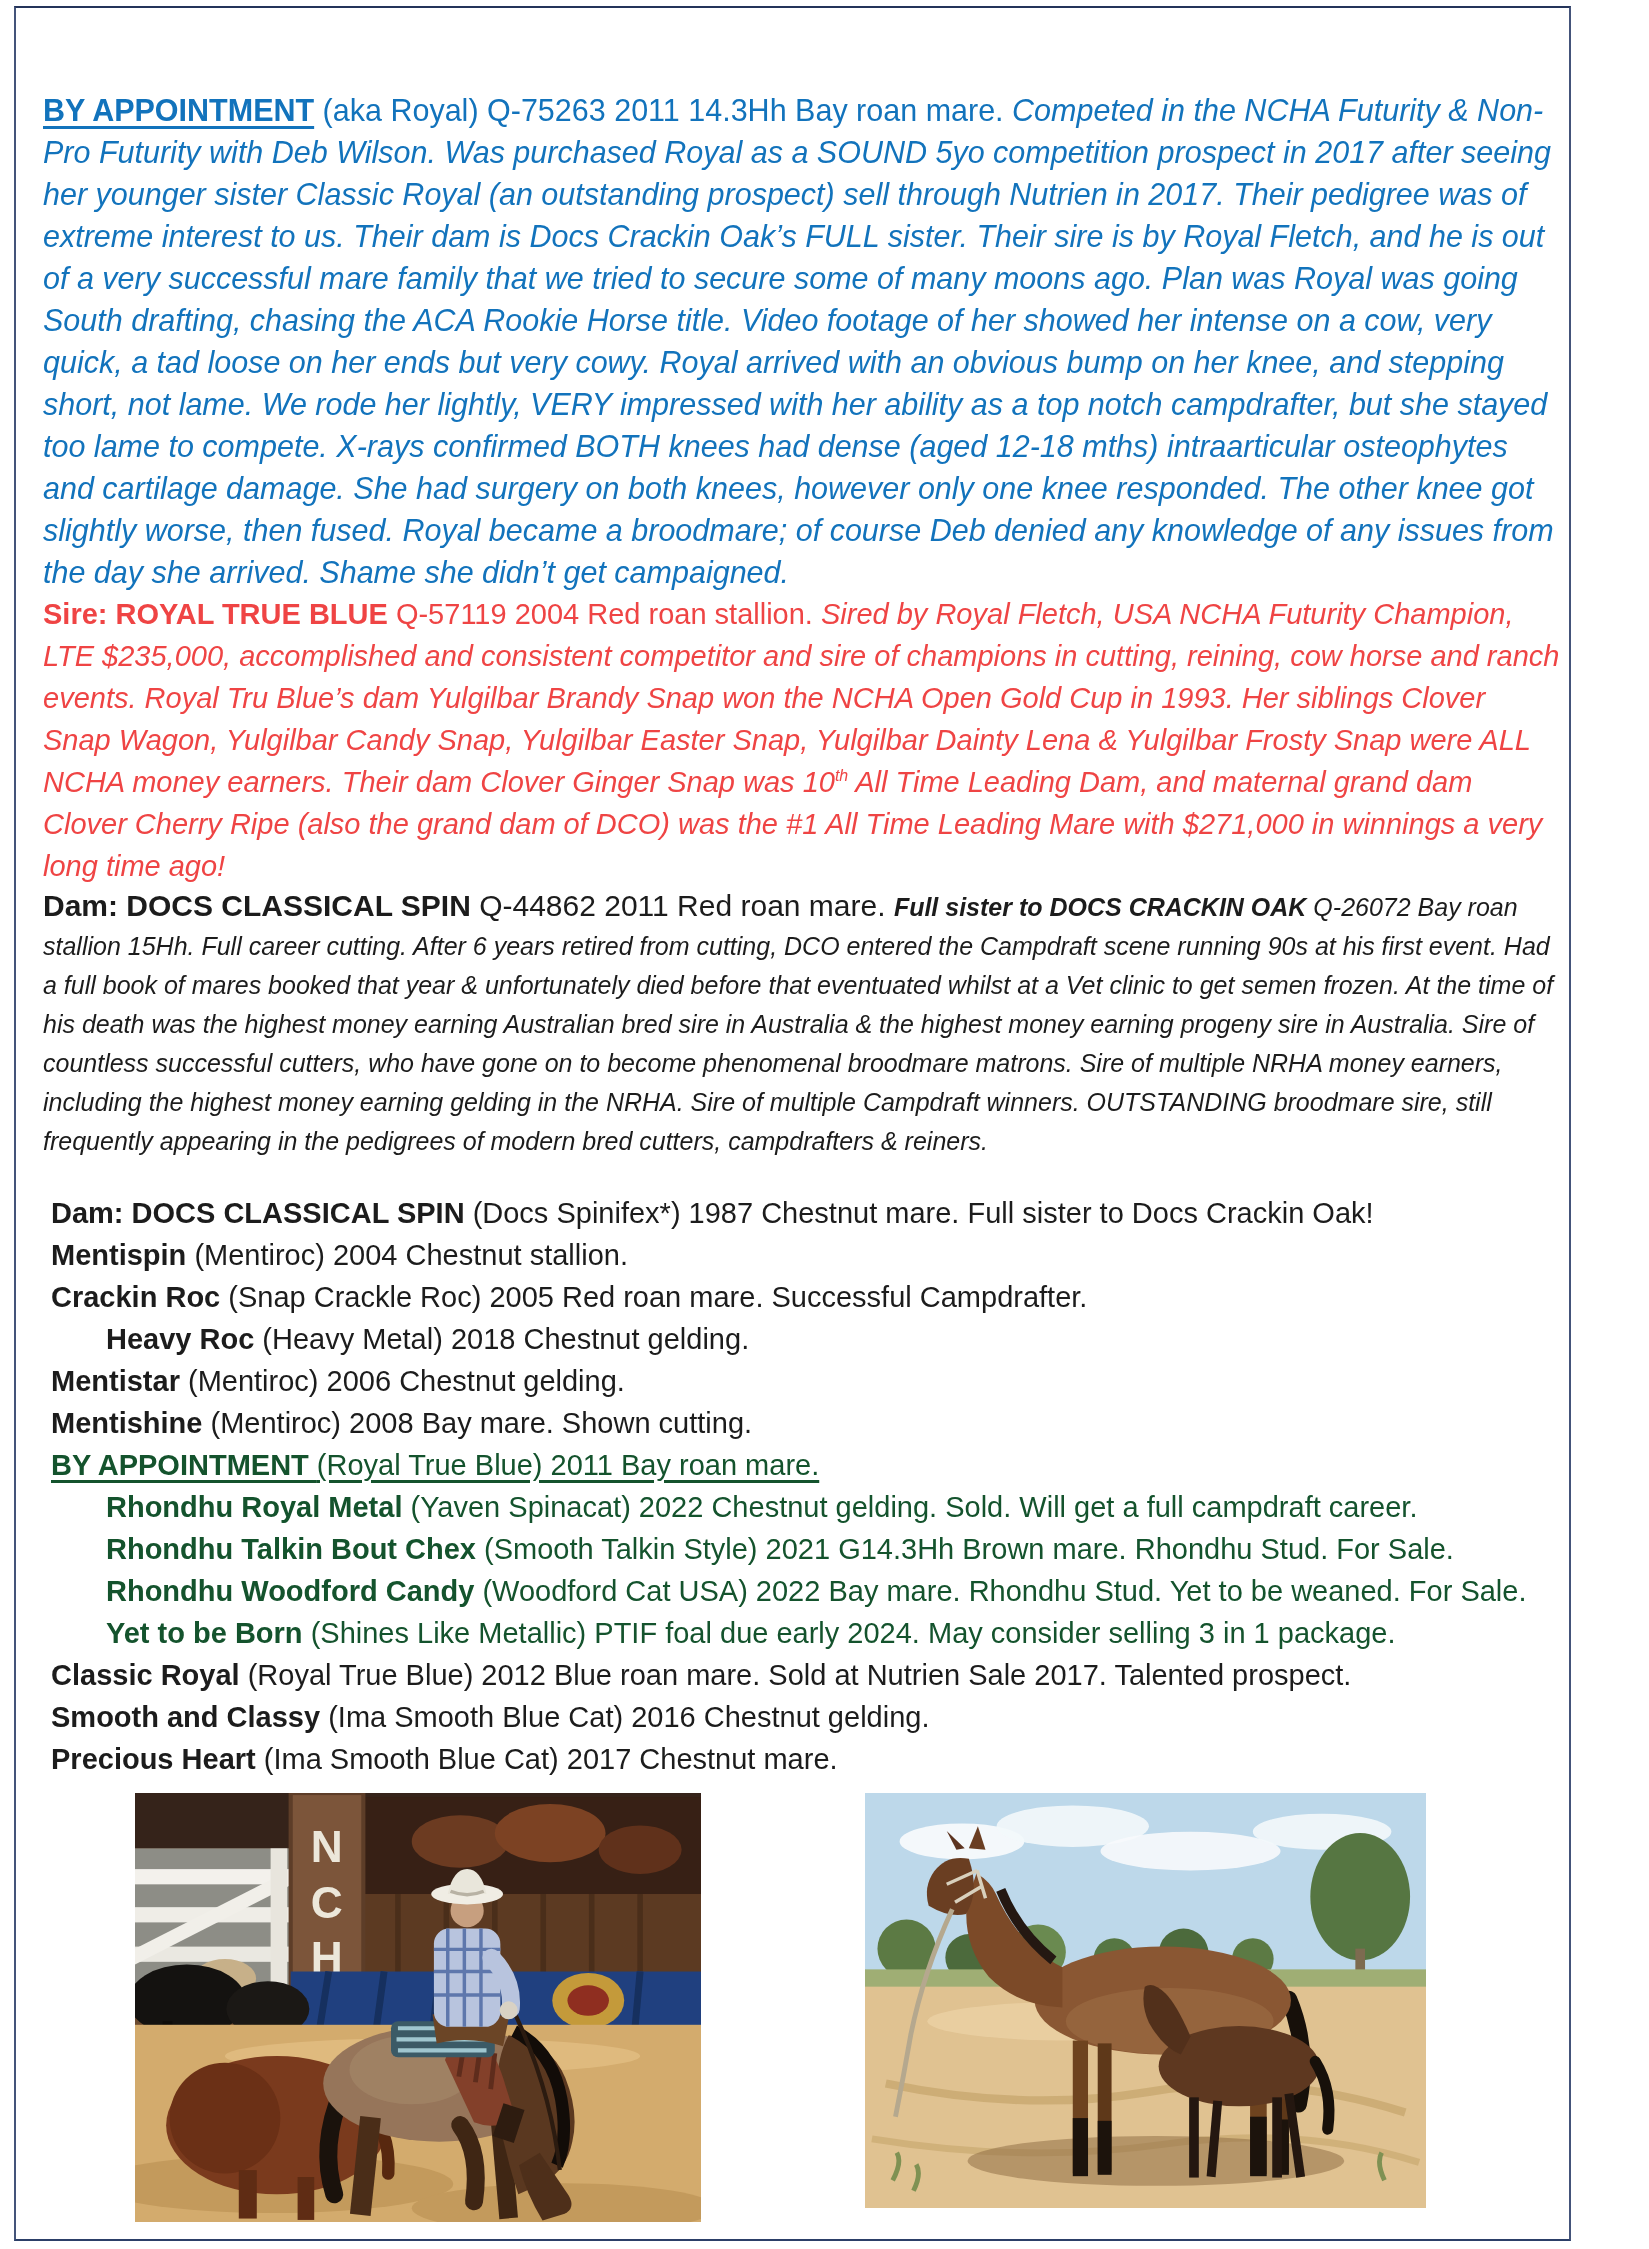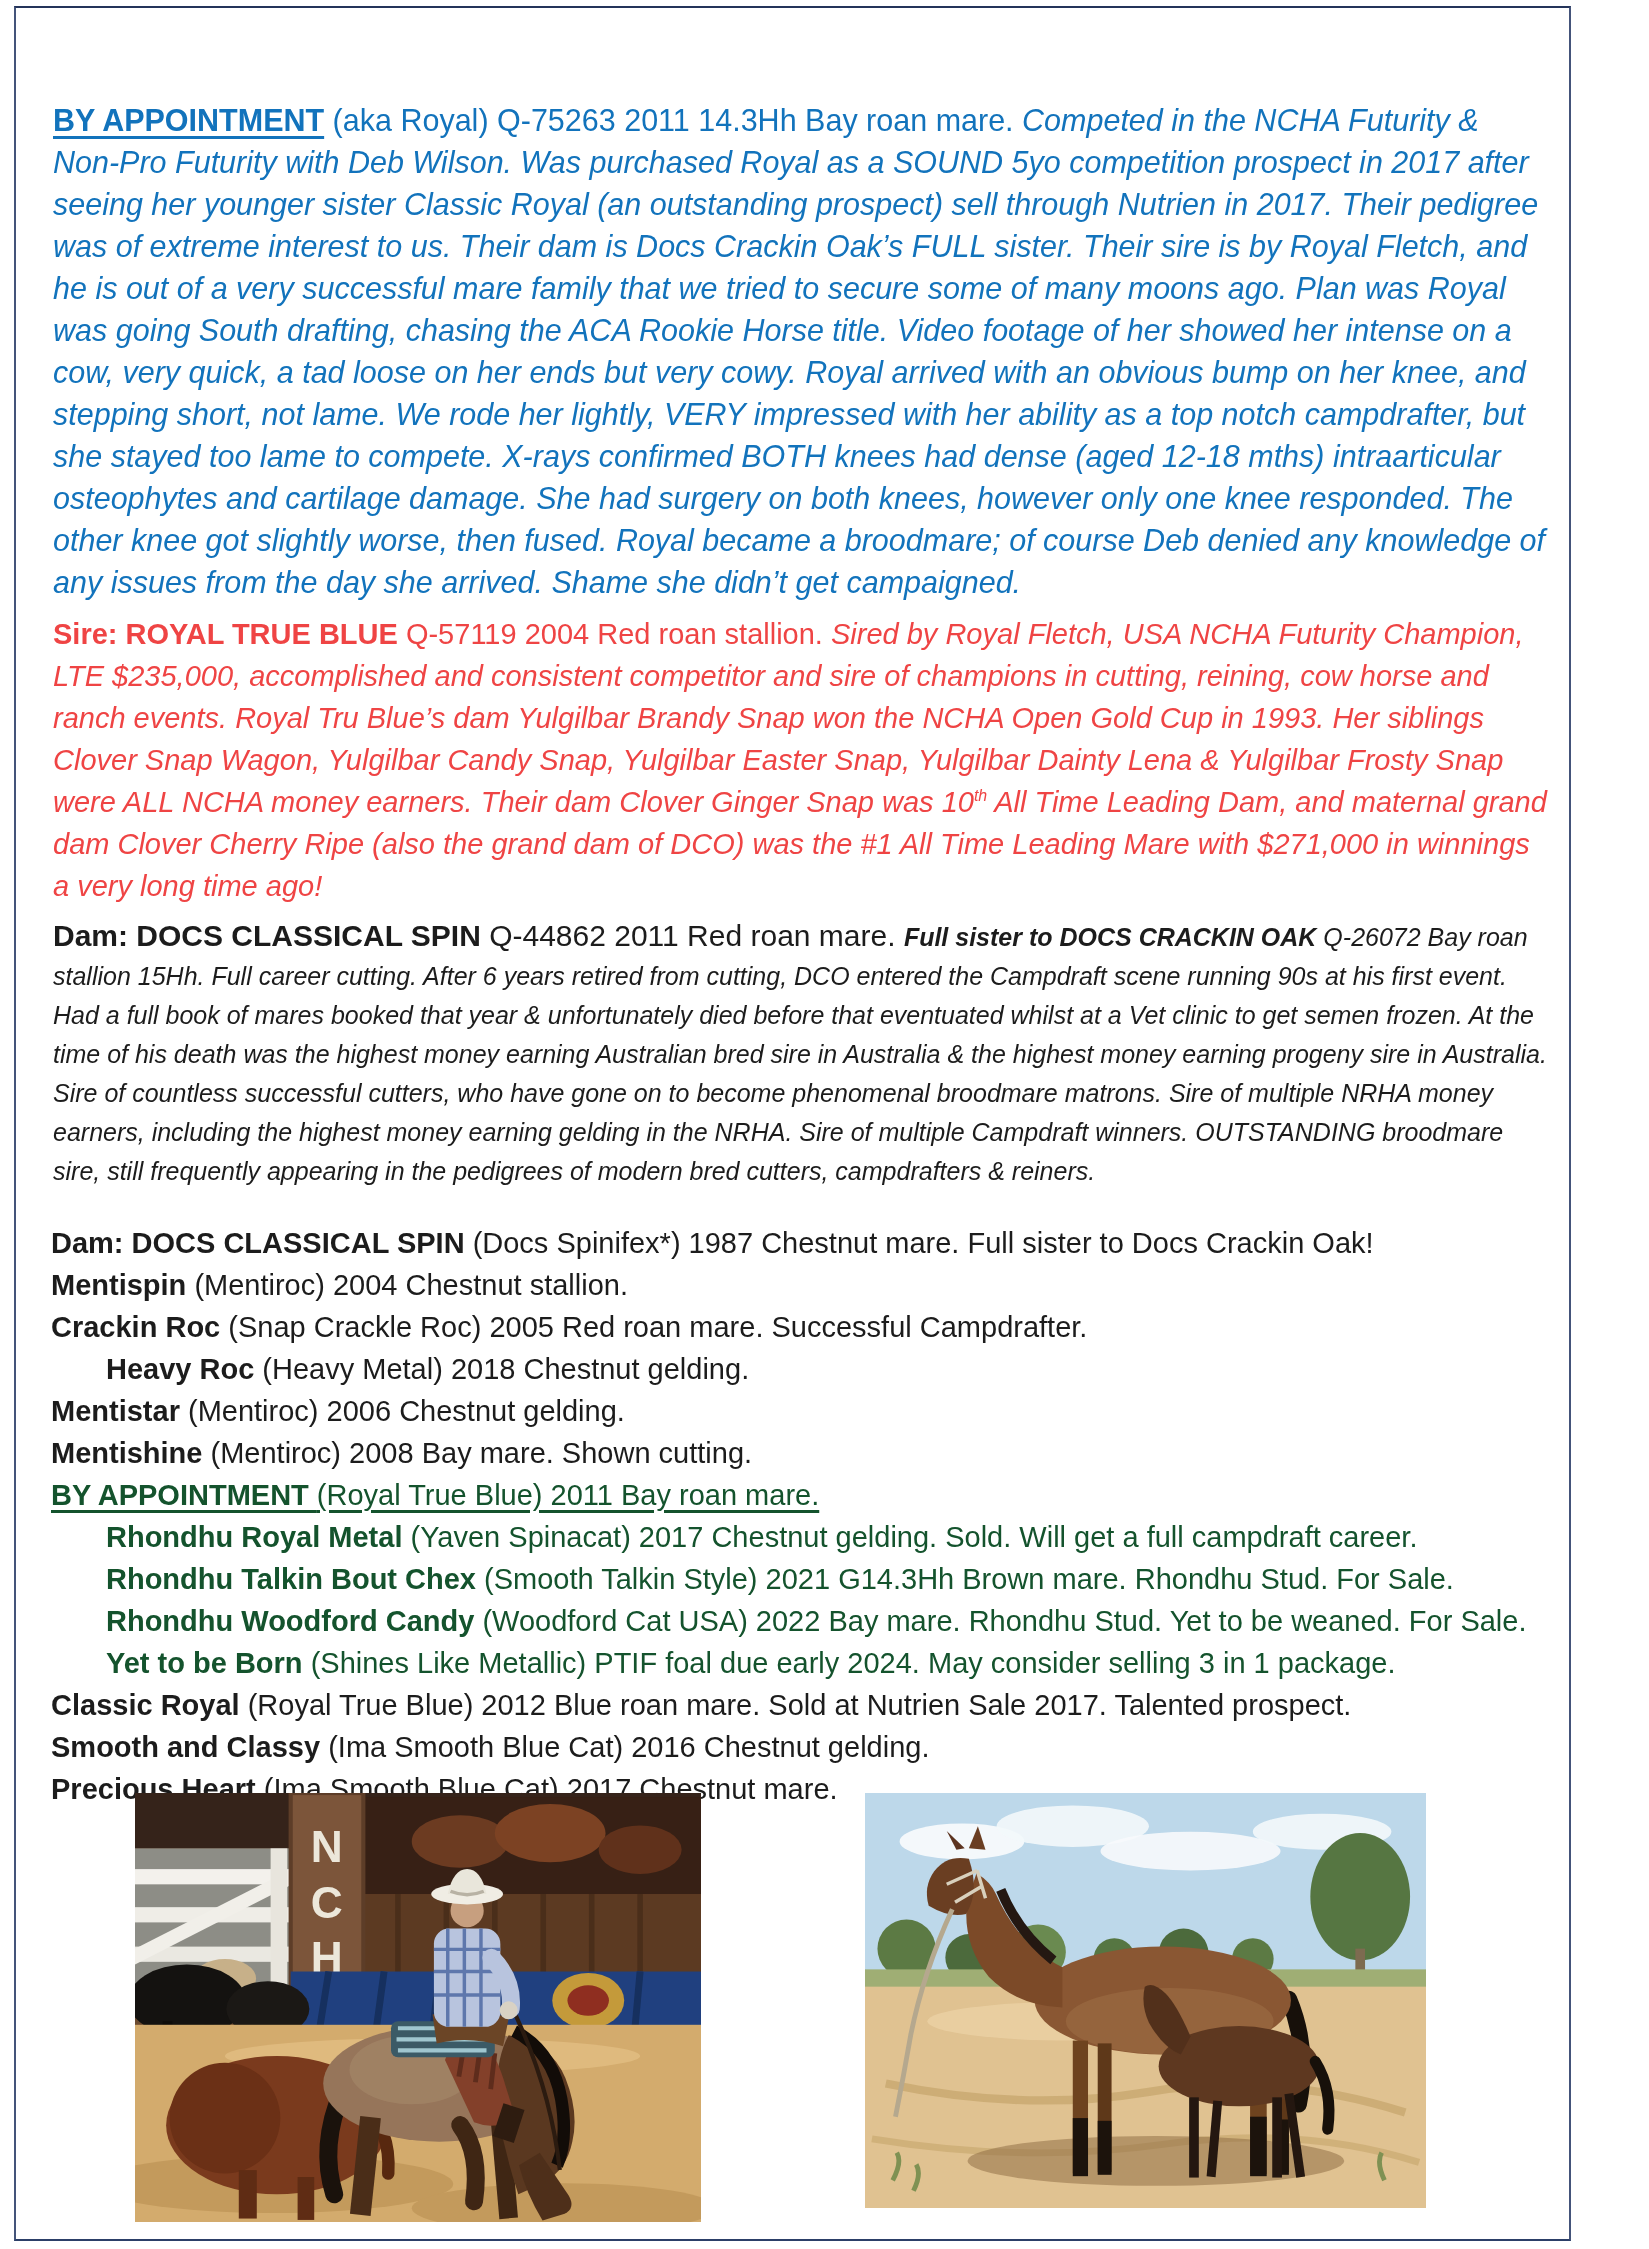--- a/index.html
+++ b/index.html
@@ -6,21 +6,21 @@
   body{
     width:1649px;height:2250px;position:relative;background:#ffffff;
     font-family:"Liberation Sans", sans-serif;color:#1c1c1c;overflow:hidden;
   }
   .page-border{
     position:absolute;left:14px;top:6.2px;width:1557px;height:2235px;
     border:2.1px solid #44547a;border-top-color:#24345a;border-bottom-color:#2c3f68;
     box-sizing:border-box;pointer-events:none;
   }
   .doc-text{position:absolute;left:43px;top:89px;width:1517px;}
-  p{margin:10px;}
+  p{margin:0;}
   .p-intro{font-size:30.5px;line-height:42px;color:#1273bc;}
   .p-sire{font-size:29px;line-height:42px;color:#ef4444;}
   .p-dam{font-size:30px;line-height:37px;color:#1c1c1c;}
   .bold{font-weight:700;}
   .italic{font-style:italic;}
   .underline{text-decoration:underline;text-decoration-thickness:2.8px;text-underline-offset:4.8px;}
   .small{font-size:25px;}
   sup{font-size:55%;line-height:0;vertical-align:super;}
   .pedigree{margin-top:32px;font-size:29px;line-height:42px;margin-left:8px;}
   .ped-item{white-space:nowrap;}
@@ -41,21 +41,21 @@
   <p class="p-sire"><span class="bold">Sire: ROYAL TRUE BLUE </span><span>Q-57119 2004 Red roan stallion. </span><span class="italic">Sired by Royal Fletch, USA NCHA Futurity Champion, LTE $235,000, accomplished and consistent competitor and sire of champions in cutting, reining, cow horse and ranch events. Royal Tru Blue’s dam Yulgilbar Brandy Snap won the NCHA Open Gold Cup in 1993. Her siblings Clover Snap Wagon, Yulgilbar Candy Snap, Yulgilbar Easter Snap, Yulgilbar Dainty Lena &amp; Yulgilbar Frosty Snap were ALL NCHA money earners. Their dam Clover Ginger Snap was 10</span><sup class="italic">th</sup><span class="italic"> All Time Leading Dam, and maternal grand dam Clover Cherry Ripe (also the grand dam of DCO) was the #1 All Time Leading Mare with $271,000 in winnings a very long time ago!</span></p>
   <p class="p-dam"><span class="bold">Dam: DOCS CLASSICAL SPIN </span><span>Q-44862 2011 Red roan mare. </span><span class="bold italic small">Full sister to DOCS CRACKIN OAK </span><span class="italic small">Q-26072 Bay roan stallion 15Hh. Full career cutting. After 6 years retired from cutting, DCO entered the Campdraft scene running 90s at his first event. Had a full book of mares booked that year &amp; unfortunately died before that eventuated whilst at a Vet clinic to get semen frozen. At the time of his death was the highest money earning Australian bred sire in Australia &amp; the highest money earning progeny sire in Australia. Sire of countless successful cutters, who have gone on to become phenomenal broodmare matrons. Sire of multiple NRHA money earners, including the highest money earning gelding in the NRHA. Sire of multiple Campdraft winners. OUTSTANDING broodmare sire, still frequently appearing in the pedigrees of modern bred cutters, campdrafters &amp; reiners.</span></p>
   <div class="pedigree" id="pedigree-list">
       <div class="ped-item"><span class="bold">Dam: DOCS CLASSICAL SPIN </span><span>(Docs Spinifex*) 1987 Chestnut mare. Full sister to Docs Crackin Oak!</span></div>
       <div class="ped-item"><span class="bold">Mentispin </span><span>(Mentiroc) 2004 Chestnut stallion.</span></div>
       <div class="ped-item"><span class="bold">Crackin Roc </span><span>(Snap Crackle Roc) 2005 Red roan mare. Successful Campdrafter.</span></div>
       <div class="ped-item indent"><span class="bold">Heavy Roc </span><span>(Heavy Metal) 2018 Chestnut gelding.</span></div>
       <div class="ped-item"><span class="bold">Mentistar </span><span>(Mentiroc) 2006 Chestnut gelding.</span></div>
       <div class="ped-item"><span class="bold">Mentishine </span><span>(Mentiroc) 2008 Bay mare. Shown cutting.</span></div>
       <div class="ped-item blue"><span class="bold underline">BY APPOINTMENT </span><span class="underline">(Royal True Blue) 2011 Bay roan mare.</span></div>
-      <div class="ped-item indent blue"><span class="bold">Rhondhu Royal Metal </span><span>(Yaven Spinacat) 2017 Chestnut gelding. Sold. Will get a full campdraft career.</span></div>
+      <div class="ped-item indent blue"><span class="bold">Rhondhu Royal Metal </span><span>(Yaven Spinacat) 2022 Chestnut gelding. Sold. Will get a full campdraft career.</span></div>
       <div class="ped-item indent blue"><span class="bold">Rhondhu Talkin Bout Chex </span><span>(Smooth Talkin Style) 2021 G14.3Hh Brown mare. Rhondhu Stud. For Sale.</span></div>
       <div class="ped-item indent blue"><span class="bold">Rhondhu Woodford Candy </span><span>(Woodford Cat USA) 2022 Bay mare. Rhondhu Stud. Yet to be weaned. For Sale.</span></div>
       <div class="ped-item indent blue"><span class="bold">Yet to be Born </span><span>(Shines Like Metallic) PTIF foal due early 2024. May consider selling 3 in 1 package.</span></div>
       <div class="ped-item"><span class="bold">Classic Royal </span><span>(Royal True Blue) 2012 Blue roan mare. Sold at Nutrien Sale 2017. Talented prospect.</span></div>
       <div class="ped-item"><span class="bold">Smooth and Classy </span><span>(Ima Smooth Blue Cat) 2016 Chestnut gelding.</span></div>
       <div class="ped-item"><span class="bold">Precious Heart </span><span>(Ima Smooth Blue Cat) 2017 Chestnut mare.</span></div>
     </div>
 </div>
 
 <div class="photo" id="photo-left">

